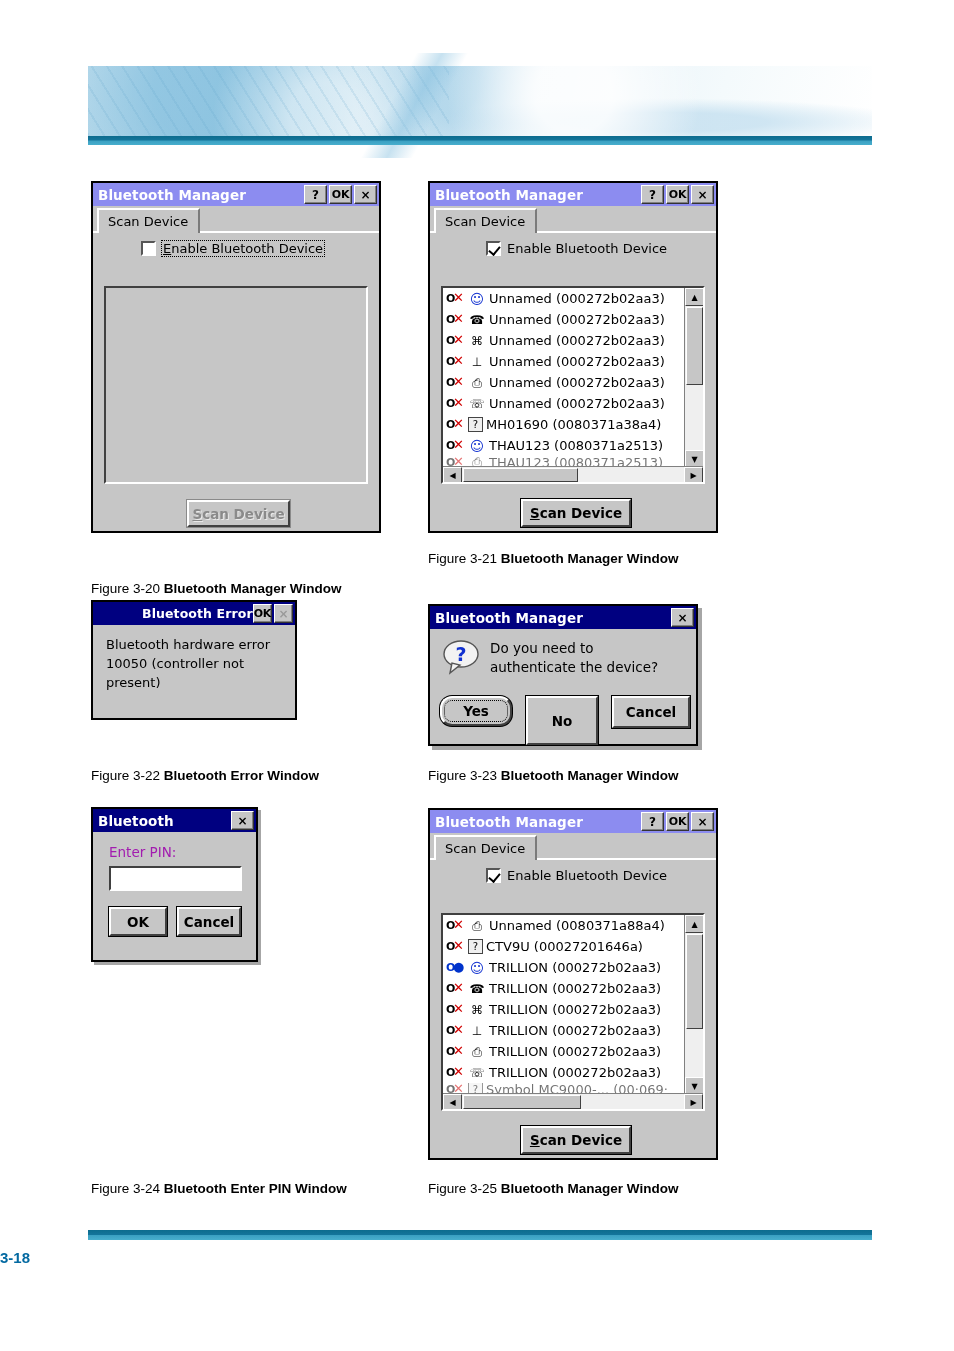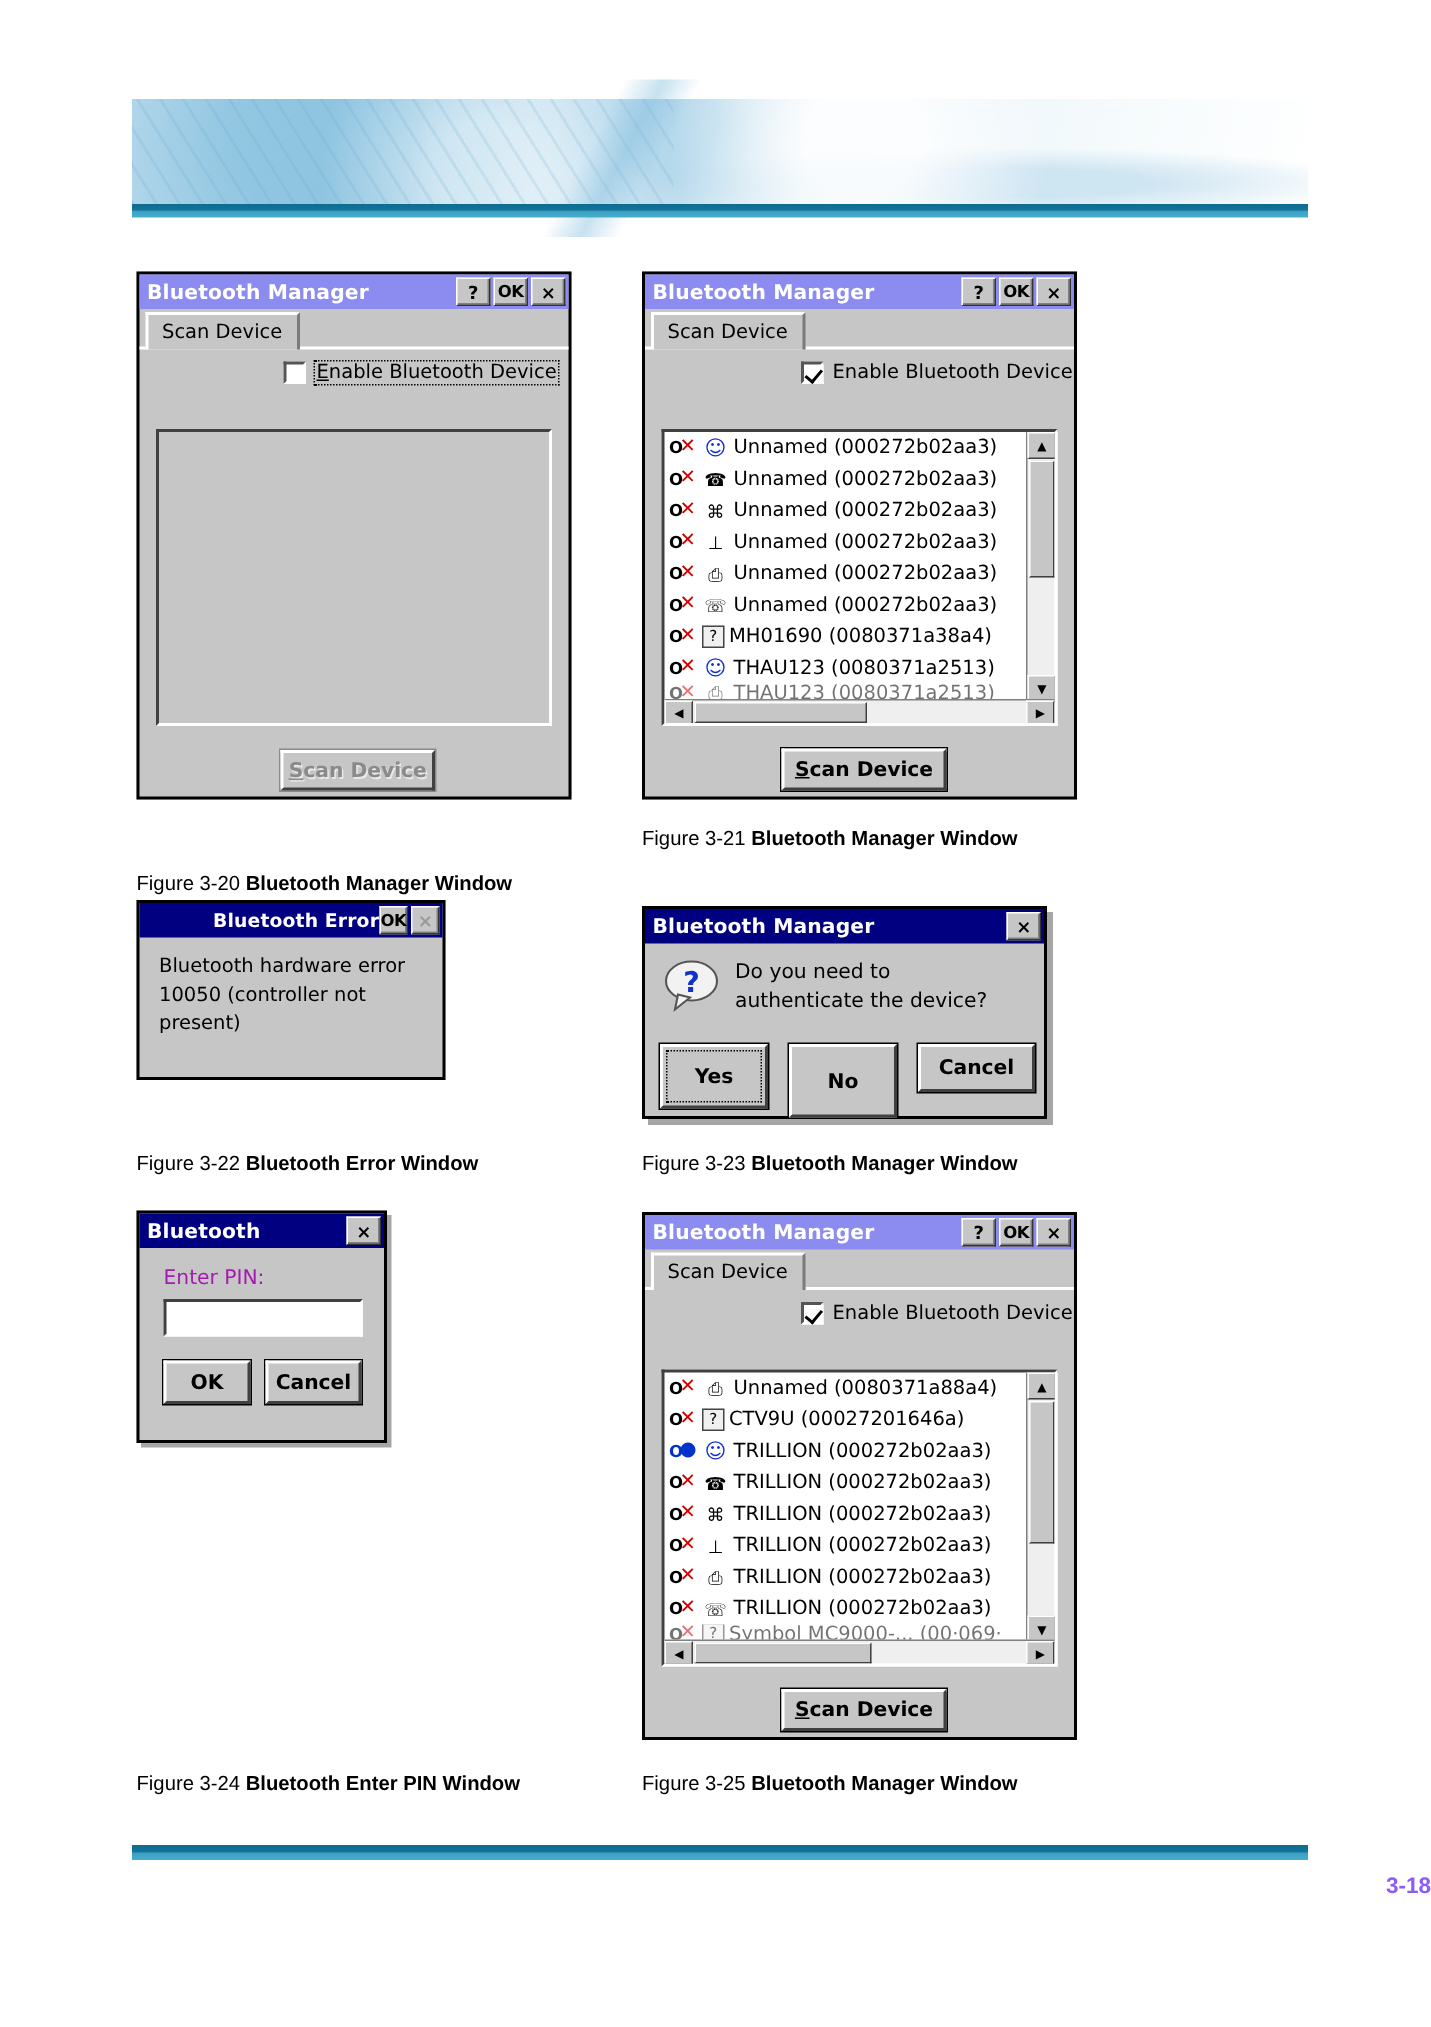--- a/index.html
+++ b/index.html
@@ -39,22 +39,22 @@
     position:absolute;left:88px;top:136px;width:784px;height:9px;
     background:linear-gradient(180deg,#0d6c8e 0%, #13749a 45%, #3ba0c2 55%, #48aecd 100%);
   }
 
   
   #footer-rule{
     position:absolute;left:88px;top:1230px;width:784px;height:10px;
     background:linear-gradient(180deg,#0d6c8e 0%, #13749a 45%, #3ba0c2 55%, #48aecd 100%);
   }
   #page-number{
-    position:absolute;left:0;top:1249px;width:954px;text-align:right;
-    font-size:15px;font-weight:bold;color:#8b5cf6;
+    position:absolute;left:0;top:1249px;width:954px;text-align:left;
+    font-size:15px;font-weight:bold;color:#0369a1;
   }
 
   
   .win{
     position:absolute;background:#c6c6c6;
     border:2px solid #000;
     box-sizing:border-box;
     font-family:"DejaVu Sans", sans-serif;
   }
   .win .titlebar{
@@ -91,21 +91,21 @@
   .tab{
     position:absolute;left:4px;top:0;height:25px;
     padding:0 10px 0 9px;
     background:#c6c6c6;
     border-top:2px solid #fff;border-left:2px solid #fff;border-right:2px solid #7a7a7a;
     display:flex;align-items:center;font-size:13px;color:#000;
     box-sizing:border-box;z-index:2;
   }
 
   
-  .cbrow{display:flex;align-items:center;margin-top:8px;margin-left:48px;}
+  .cbrow{display:flex;align-items:center;margin-top:8px;}
   .cbox{
     width:15px;height:15px;background:#fff;
     border-top:2px solid #555;border-left:2px solid #555;
     border-right:2px solid #fff;border-bottom:2px solid #fff;
     box-sizing:border-box;position:relative;flex:none;
   }
   .cbox.checked:after{
     content:"";position:absolute;left:3px;top:1px;width:5px;height:9px;
     border-right:2px solid #000;border-bottom:2px solid #000;
     transform:rotate(40deg);
@@ -352,21 +352,21 @@
       <ellipse cx="19" cy="15" rx="17" ry="13" fill="#f2f2f2" stroke="#555" stroke-width="1.4"></ellipse>
       <path d="M10 24 L8 34 L18 26 Z" fill="#f2f2f2" stroke="#555" stroke-width="1.4"></path>
       <text x="19" y="22" font-family="DejaVu Sans, sans-serif" font-size="19" font-weight="bold" fill="#1030d0" text-anchor="middle">?</text>
     </svg>
     <div class="qtext">
       <div>Do you need to</div>
       <div>authenticate the device?</div>
     </div>
   </div>
   <div style="position:absolute;left:10px;top:90px;display:flex;gap:14px;">
-    <div class="pbtn defaulted" style="width:72px;height:43px;">Yes</div>
+    <div class="pbtn defaulted" style="width:72px;height:30px;border-radius:12px;">Yes</div>
     <div class="pbtn" style="width:72px;height:49px;">No</div>
     <div class="pbtn" style="width:78px;height:32px;">Cancel</div>
   </div>
 </div>
 <div class="caption" style="left:428px;top:768px;">
   <span>Figure 3-23 </span><b>Bluetooth Manager Window</b>
 </div>
 
 <div class="win navy" id="win24" style="left:91px;top:807px;width:167px;height:155px;box-shadow:3px 3px 0 rgba(0,0,0,.35);">
   <div class="titlebar">

